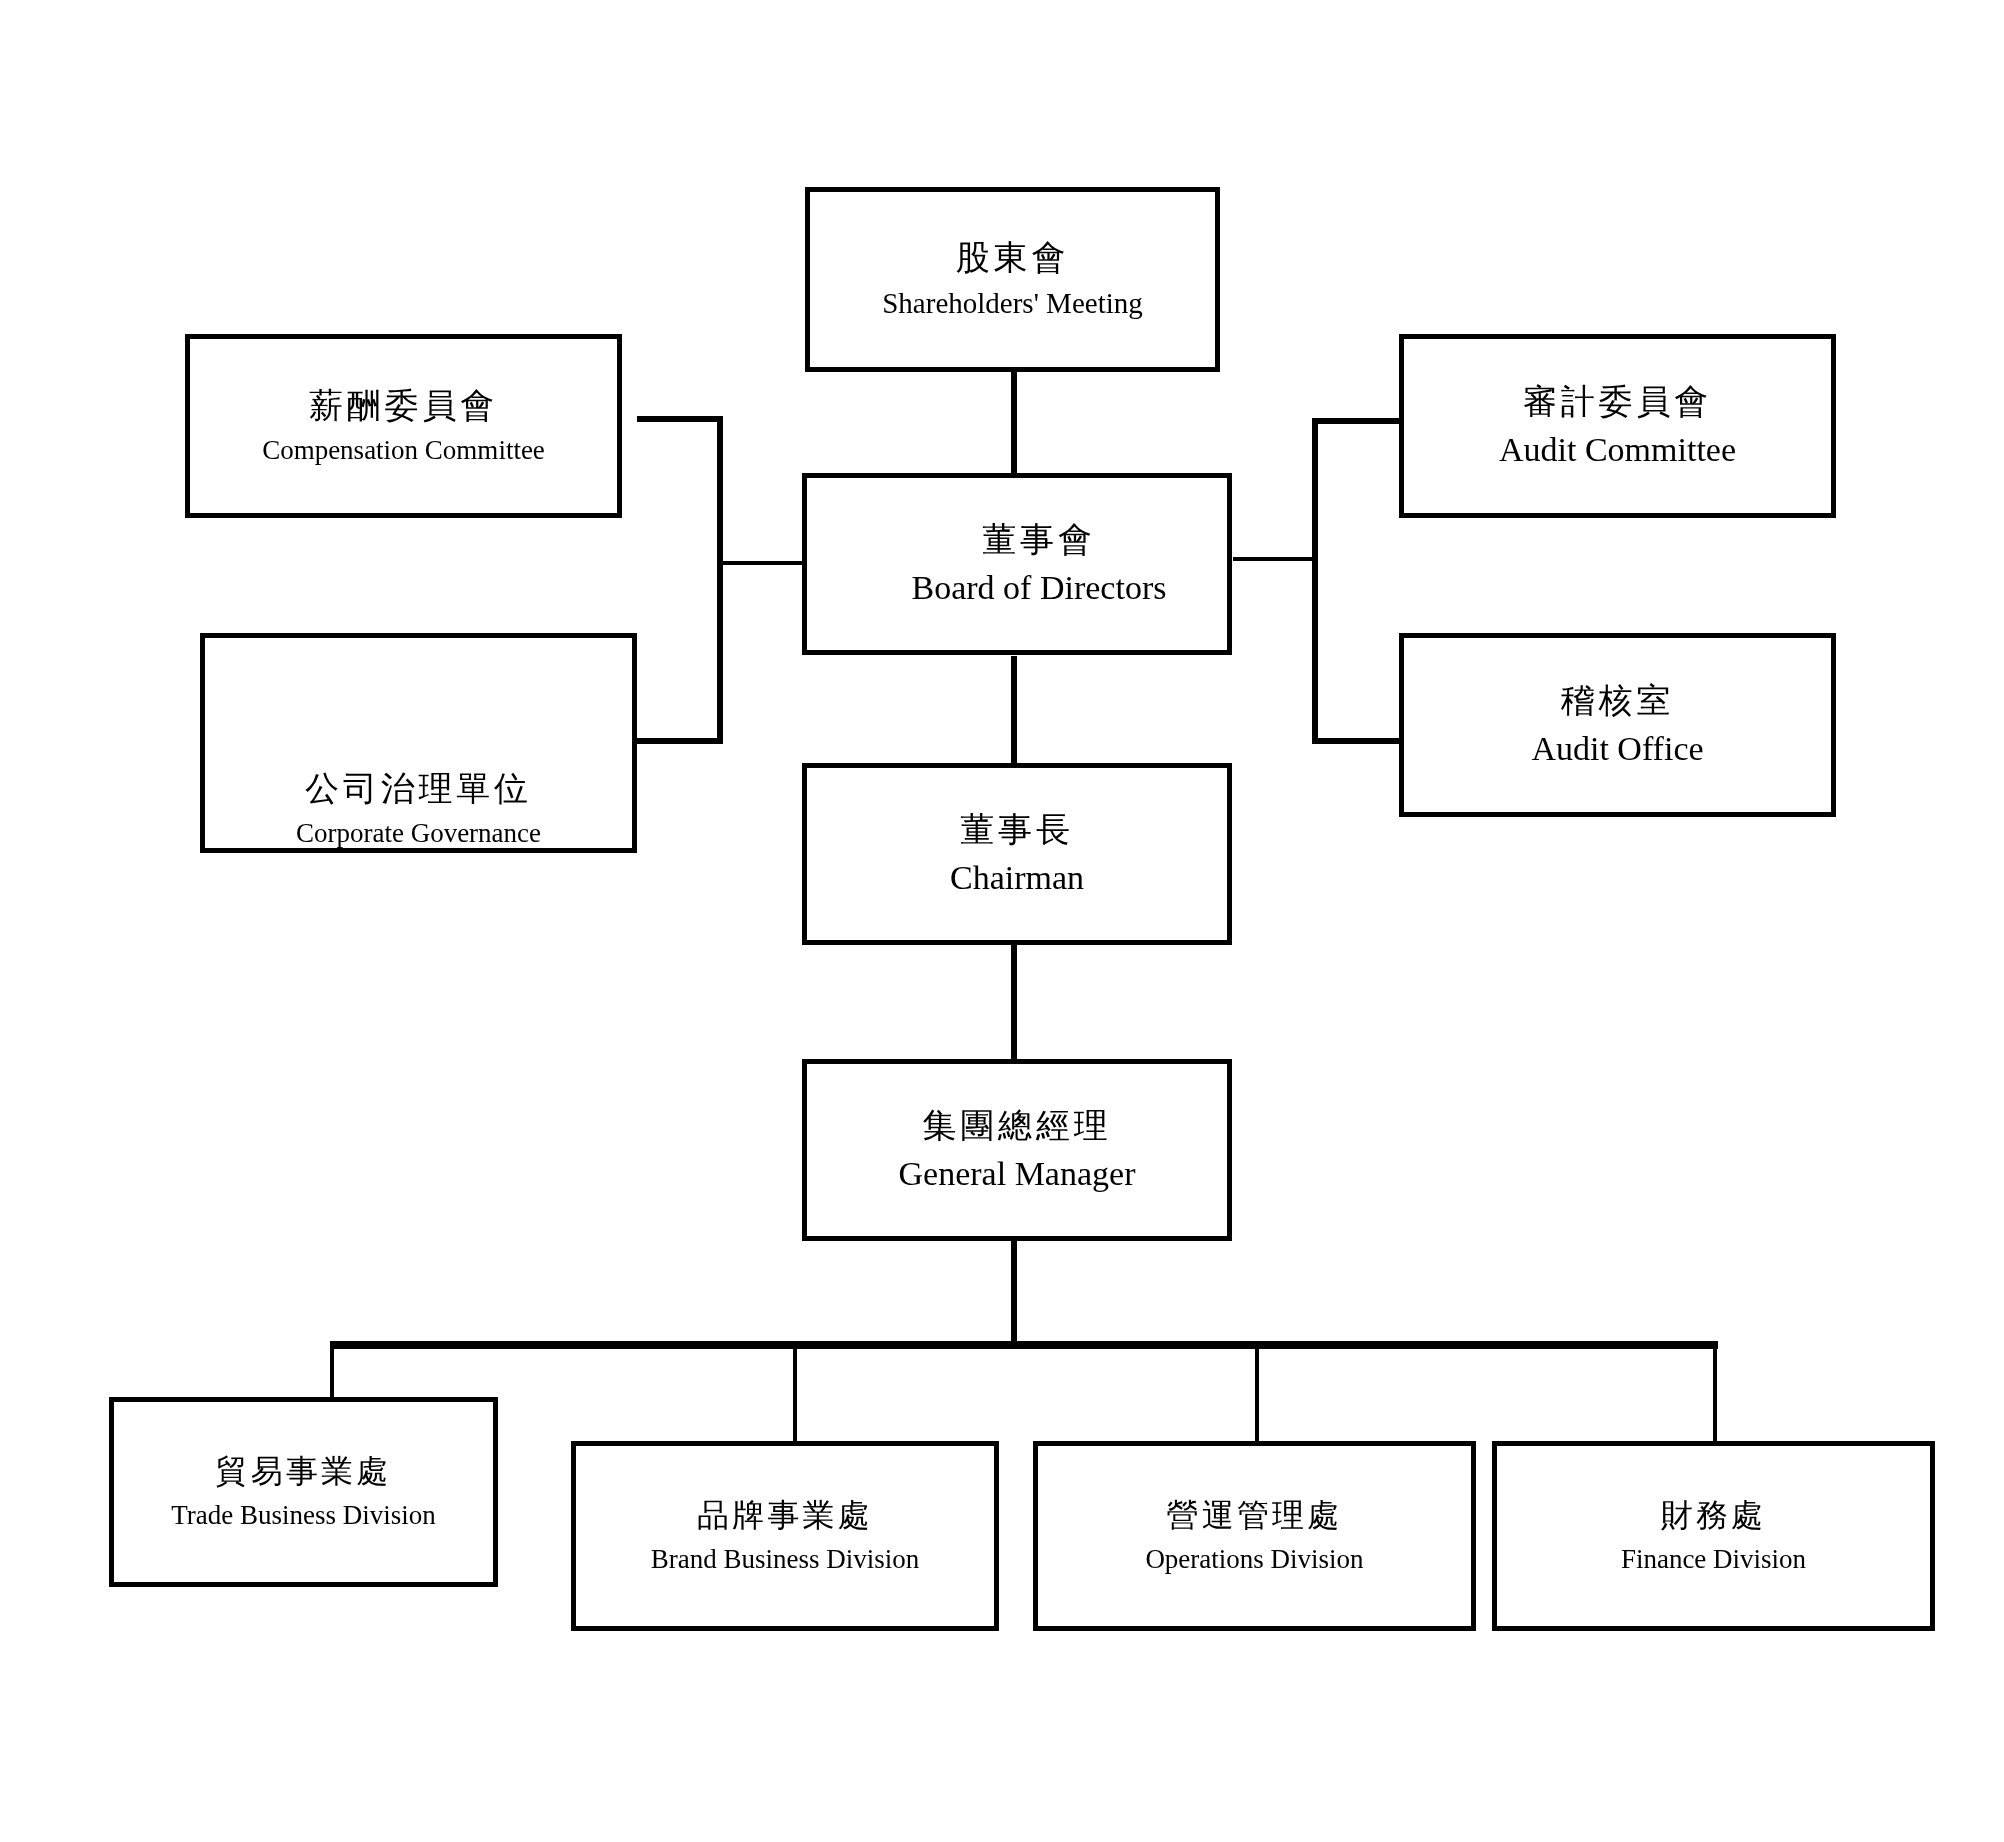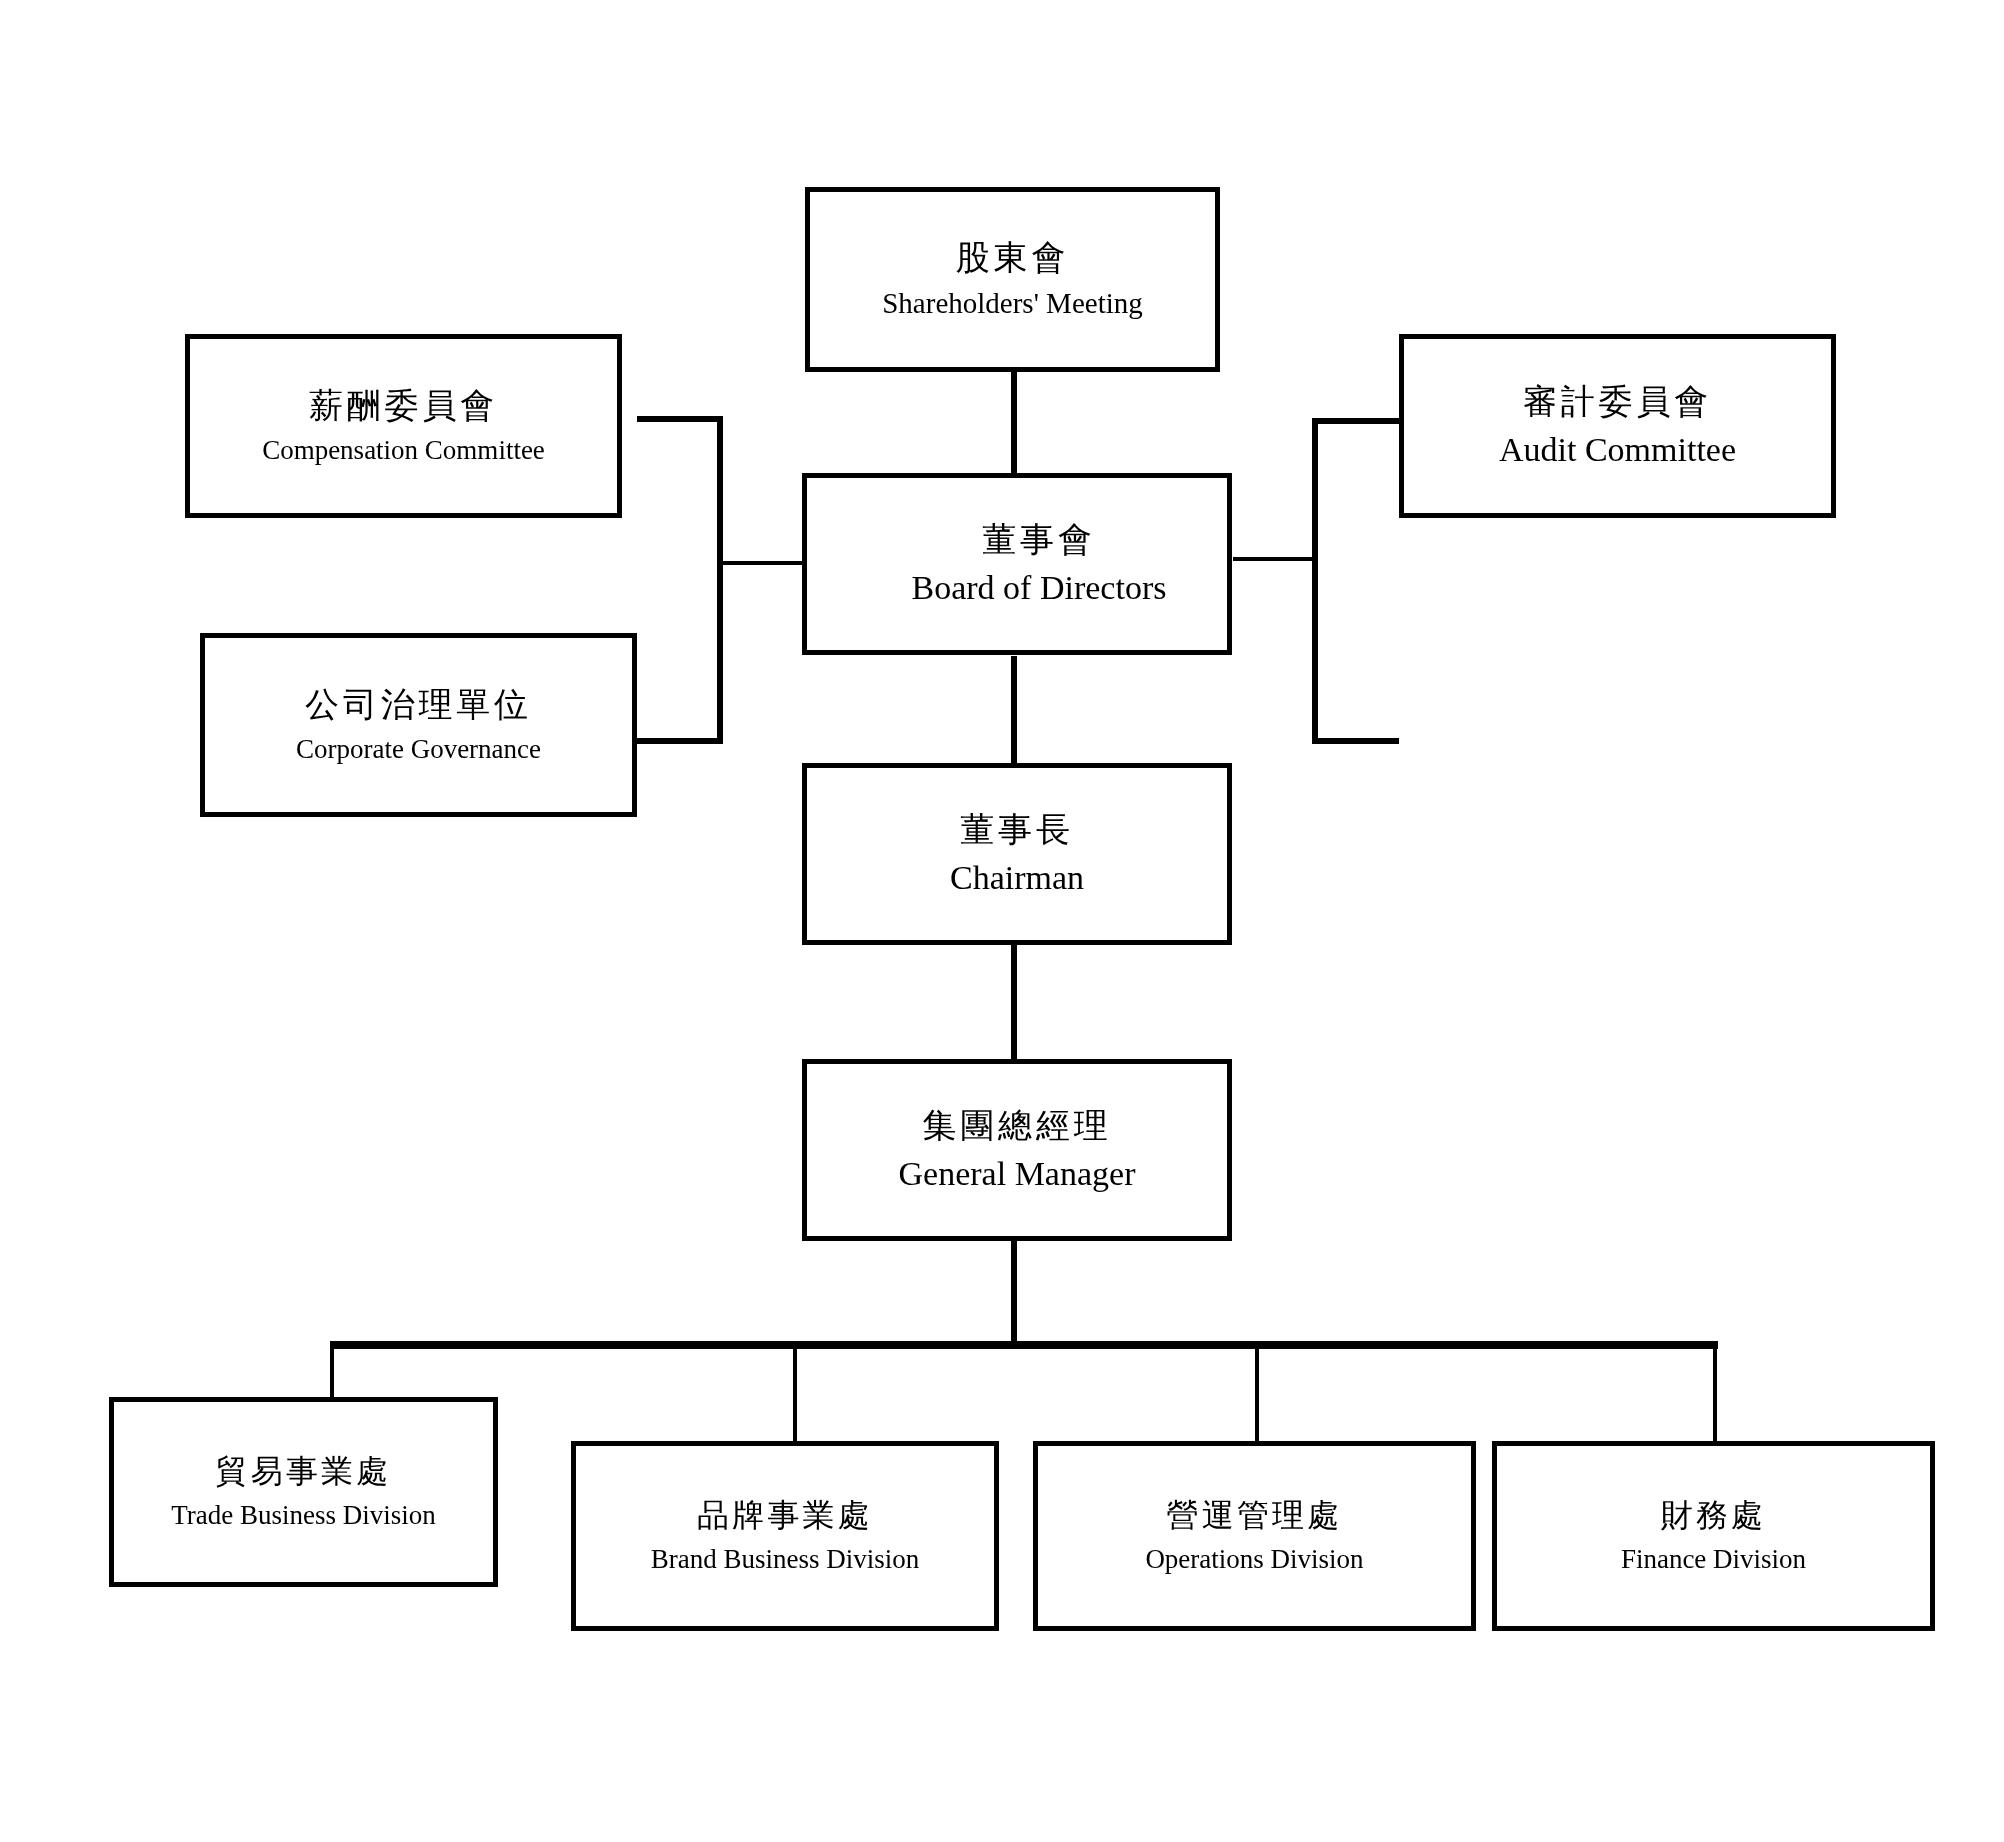--- a/index.html
+++ b/index.html
@@ -102,35 +102,39 @@
   <div class="node en-sm" style="left:805px; top:175px; width:415px; height:185px;margin-top:12px;">
     <span class="zh">股東會</span>
     <span class="en">Shareholders' Meeting</span>
   </div>
 
   <div class="node en-xs" style="left:185px; top:334px; width:437px; height:184px;">
     <span class="zh">薪酬委員會</span>
     <span class="en">Compensation Committee</span>
   </div>
 
-  <div class="node en-xs" style="left:200px; top:633px; width:437px; height:184px;">
+  <div class="node en-xs" style="left:200px; top:633px; width:437px; height:220px;justify-content:flex-end;">
     <span class="zh">公司治理單位</span>
     <span class="en">Corporate Governance</span>
   </div>
 
   <div class="node" style="left:802px; top:473px; width:430px; height:182px;padding-left:44px;">
     <span class="zh">董事會</span>
     <span class="en">Board of Directors</span>
   </div>
 
   <div class="node" style="left:1399px; top:334px; width:437px; height:184px;">
     <span class="zh">審計委員會</span>
     <span class="en">Audit Committee</span>
   </div>
 
+  <div class="node" style="left:1399px; top:633px; width:437px; height:184px;">
+    <span class="zh">稽核室</span>
+    <span class="en">Audit Office</span>
+  </div>
 
   <div class="node" style="left:802px; top:763px; width:430px; height:182px;">
     <span class="zh">董事長</span>
     <span class="en">Chairman</span>
   </div>
 
   <div class="node" style="left:802px; top:1059px; width:430px; height:182px;">
     <span class="zh">集團總經理</span>
     <span class="en">General Manager</span>
   </div>

